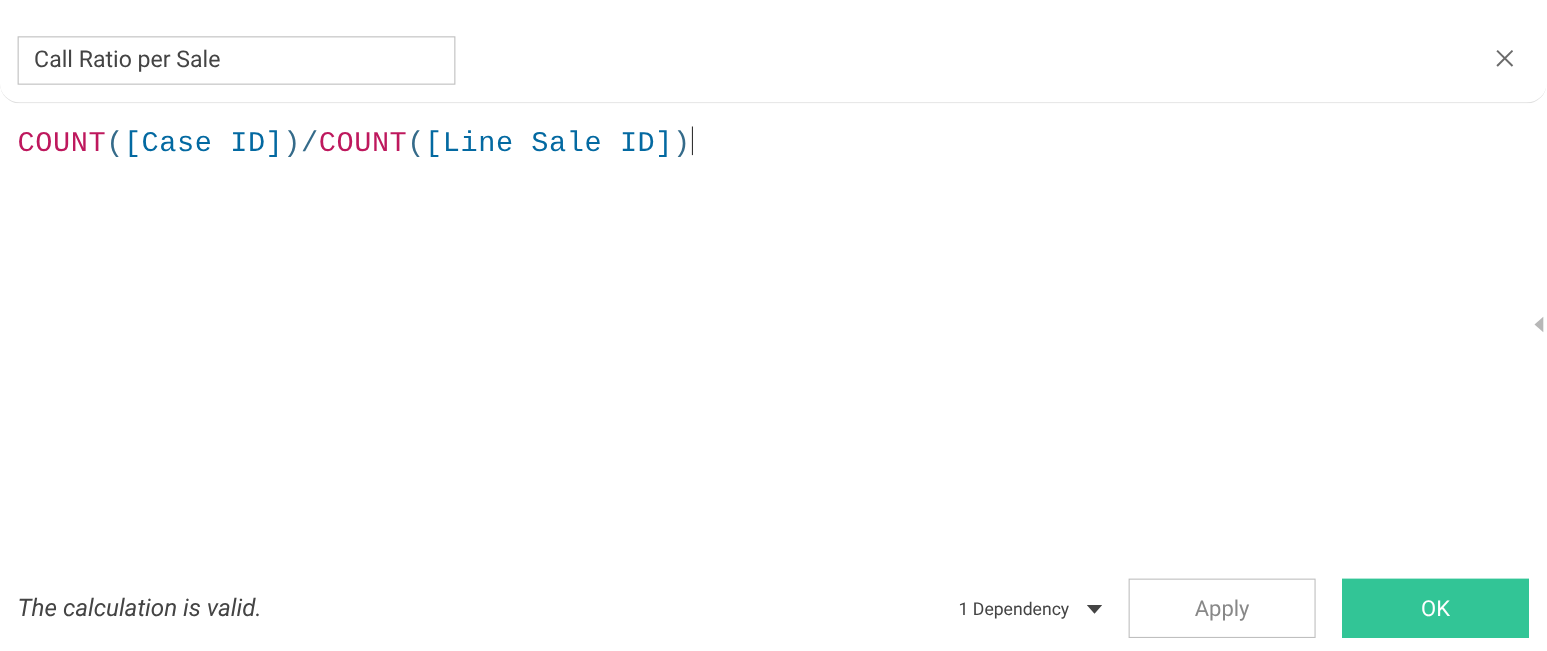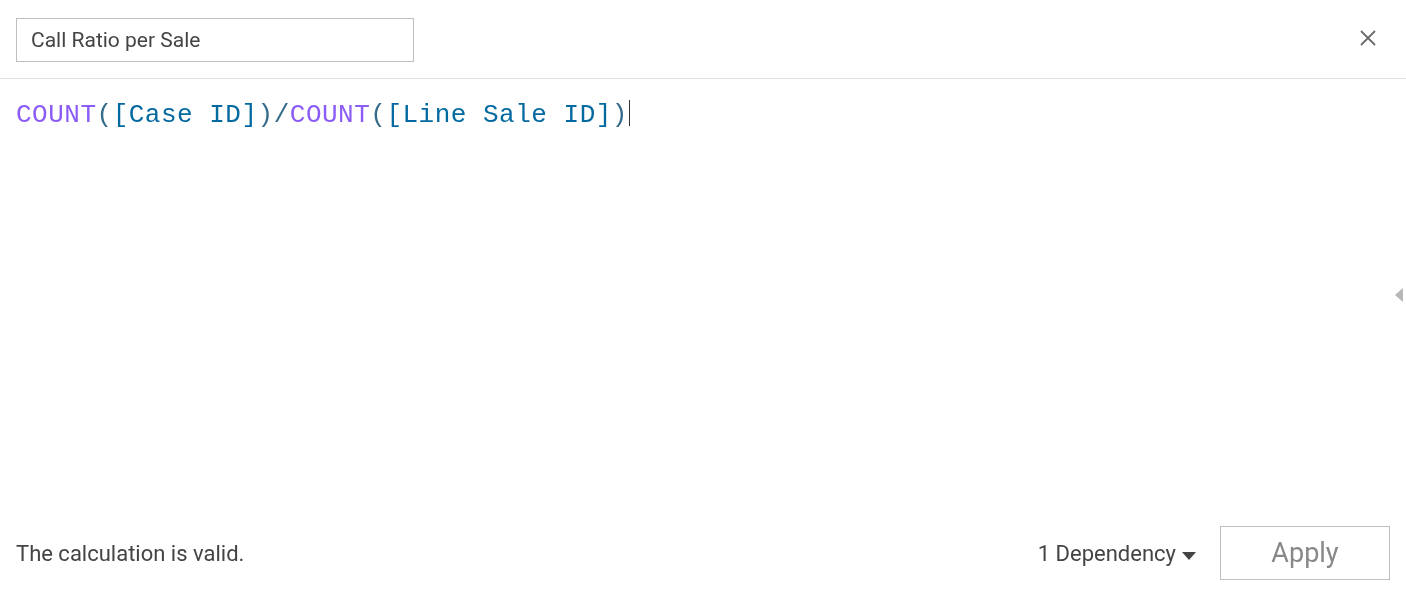--- a/index.html
+++ b/index.html
@@ -13,22 +13,23 @@
       width: 1406px;
       height: 592px;
       background: #ffffff;
       position: relative;
       overflow: hidden;
     }
     
     .header-row {
       display: flex;
       align-items: center;
-      padding: 18px 16px 16px 16px;
+      padding: 33px 16px 16px 16px;
       border-bottom: 1px solid #e0e0e0;
+      border-radius: 18px;
     }
     
     .name-input {
       width: 398px;
       height: 44px;
       border: 1px solid #bfbfbf;
       padding: 0 14px;
       font-size: 21px;
       color: #444444;
       outline: none;
@@ -58,21 +59,21 @@
     .formula-area {
       padding: 18px 16px;
       font-family: "Courier New", Courier, monospace;
       font-size: 26px;
       line-height: 1.4;
       white-space: pre;
       letter-spacing: 0.5px;
     }
     
     .tok-func {
-      color: #8b5cf6;
+      color: #be185d;
     }
     
     .tok-paren {
       color: #356b8a;
     }
     
     .tok-field {
       color: #0369a1;
     }
     
@@ -114,44 +115,45 @@
       bottom: 12px;
       display: flex;
       align-items: center;
       padding: 0 16px;
       gap: 24px;
     }
     
     .status-text {
       font-size: 22px;
       color: #444444;
+      font-style: italic;
     }
     
     .dep-control {
       display: flex;
       align-items: center;
       cursor: pointer;
       color: #444444;
-      font-size: 22px;
-      gap: 6px;
+      font-size: 16px;
+      gap: 16px;
     }
     
     .dep-caret svg {
       width: 14px;
       height: 10px;
       margin-top: 3px;
     }
     
     .btn {
       height: 54px;
       width: 170px;
       display: flex;
       align-items: center;
       justify-content: center;
-      font-size: 27px;
+      font-size: 20px;
       cursor: pointer;
       border: none;
       font-family: inherit;
     }
     
     .btn-apply {
       background: #ffffff;
       color: #888888;
       border: 1px solid #bfbfbf;
     }
@@ -192,13 +194,14 @@
   <div class="spacer"></div>
   <div class="dep-control">
     <span>1 Dependency</span>
     <span class="dep-caret">
       <svg viewBox="0 0 14 10" fill="currentColor">
         <polygon points="0,1 14,1 7,9"></polygon>
       </svg>
     </span>
   </div>
   <button class="btn btn-apply">Apply</button>
+  <button class="btn btn-ok">OK</button>
 </div>
 
 </body></html>

